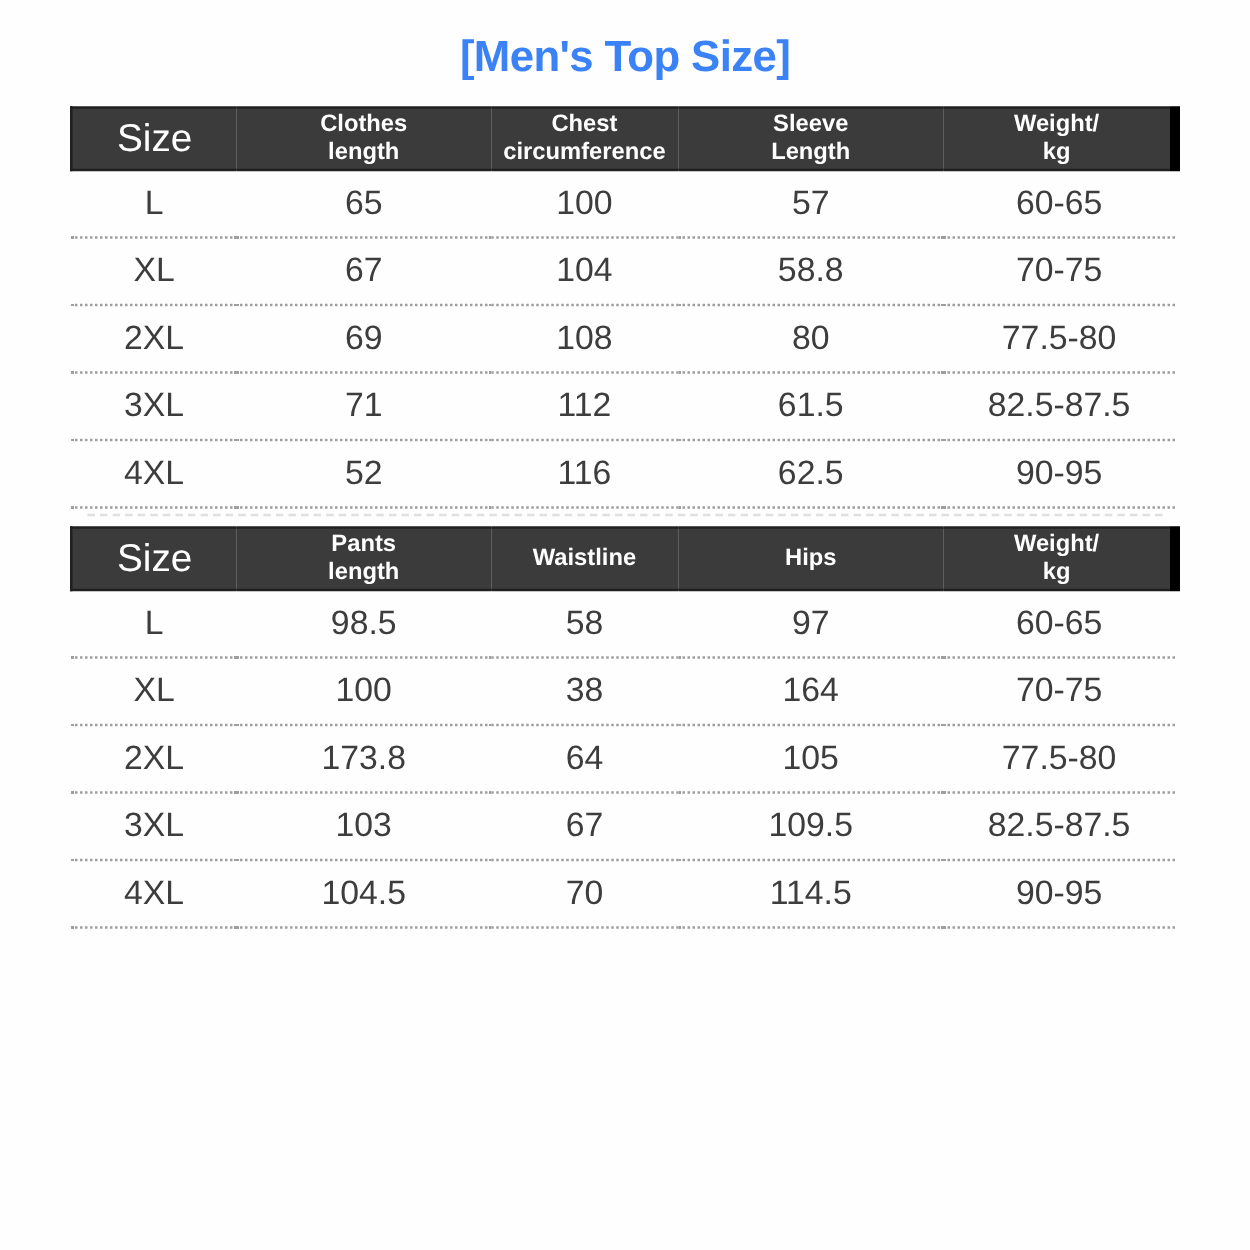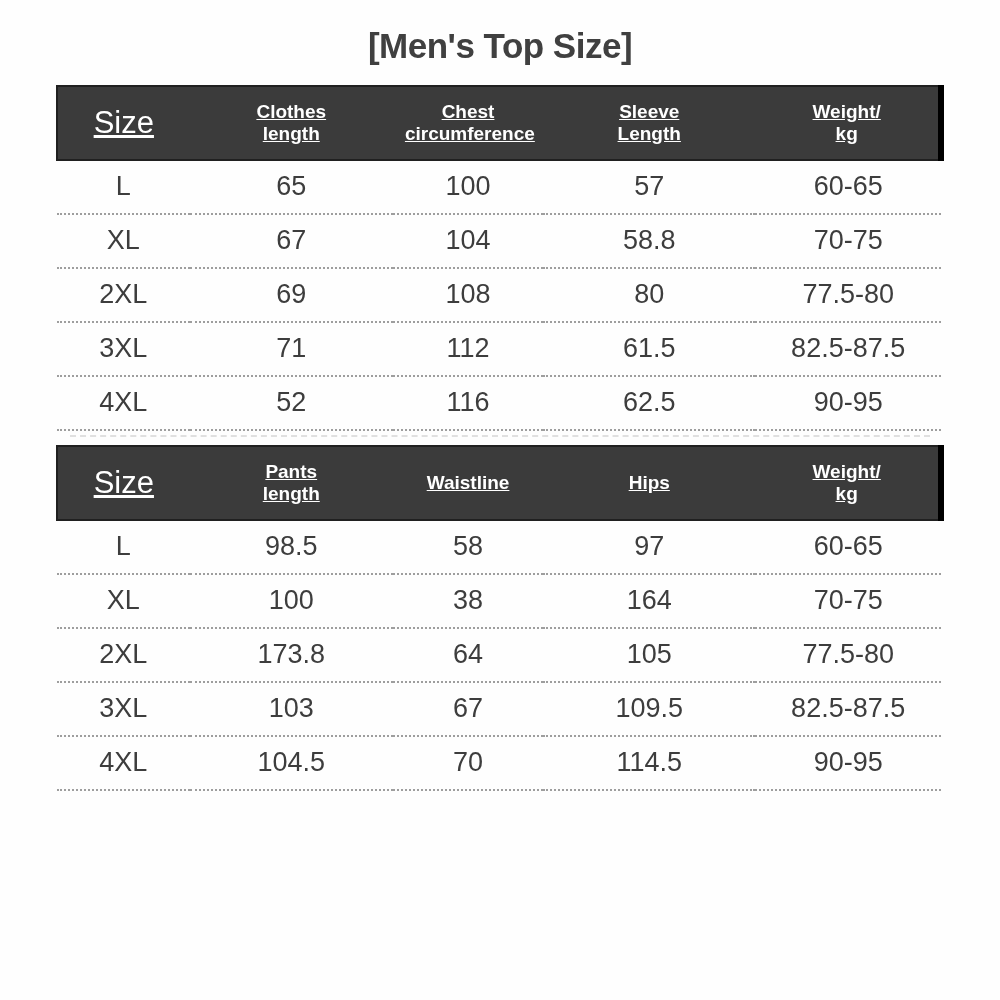--- a/index.html
+++ b/index.html
@@ -12,21 +12,21 @@
     font-family: "Liberation Sans", sans-serif;
     color: #3d3d3d;
   }
   .page { width: 1000px; height: 1000px; }
 
   .main-title {
     margin: 0;
     text-align: center;
     font-size: 35px;
     font-weight: bold;
-    color: #404040;
+    color: #3b82f6;
     letter-spacing: -0.5px;
     line-height: 1.25;
   }
   .title-top { padding-top: 24px; }
   .title-pants { margin-top: 22px; }
 
   table.size-table {
     width: 888px;
     margin: 0 auto;
     border-collapse: collapse;
@@ -38,35 +38,34 @@
   col.c1 { width: 15%; }
   col.c2 { width: 23%; }
   col.c3 { width: 17%; }
   col.c4 { width: 24%; }
   col.c5 { width: 21%; }
 
   thead th {
     background: #3b3b3b;
     color: #ffffff;
     height: 48px;
-    padding: 12px;
+    padding: 0;
     vertical-align: middle;
     text-align: center;
     font-size: 19px;
     font-weight: bold;
     line-height: 1.15;
     white-space: pre-line;
     border-top: 2px solid #202020;
     border-bottom: 2px solid #202020;
     border-left: 0;
     border-right: 0;
-    text-decoration: underline;
   }
   thead th:first-child { border-left: 2px solid #202020; }
-  thead th:last-child  { border-right: 6px solid #000000; }
+  thead th:last-child  { border-right: 8px solid #000000; }
   thead th.size-th {
     font-size: 31px;
     font-weight: normal;
     letter-spacing: 0;
   }
 
   tbody td {
     height: 52px;
     text-align: center;
     vertical-align: middle;

